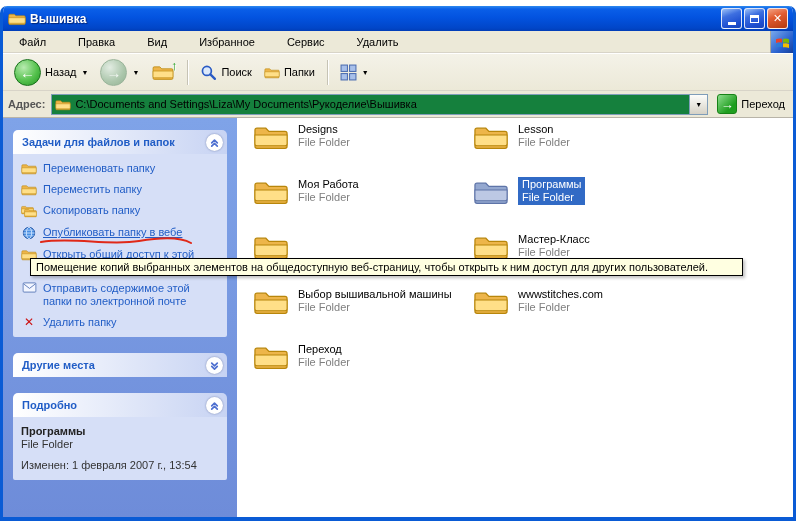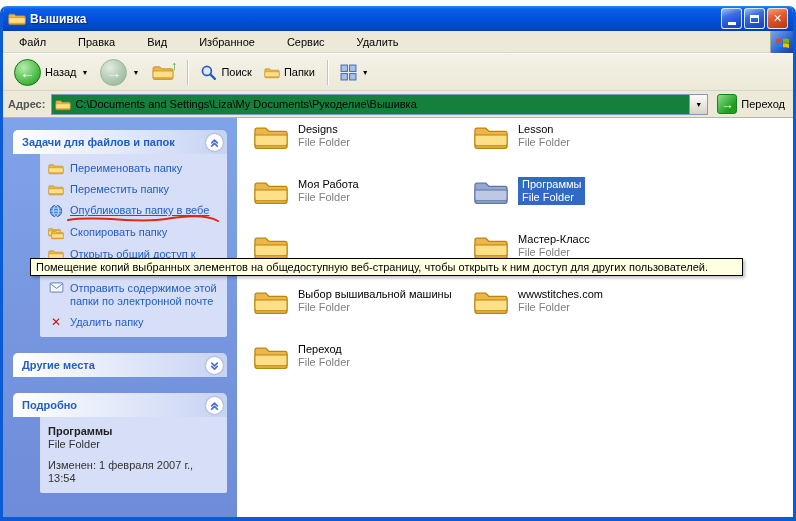--- a/index.html
+++ b/index.html
@@ -99,21 +99,21 @@
     height:24px;display:flex;align-items:center;padding:0 4px 0 9px;
     background:linear-gradient(90deg,#FFFFFF 0%,#C7D3F3 100%);
     border-radius:5px 5px 0 0;color:#215DC6;font-weight:bold;
   }
   .chev{
     margin-left:auto;width:17px;height:17px;border-radius:50%;background:#fff;
     box-shadow:0 0 2px rgba(10,30,90,.45);display:flex;align-items:center;justify-content:center;
     color:#4D6FD0;
   }
   .chev svg{width:13px;height:13px;}
-  .panel-body{background:#D6DFF7;padding:8px 6px 8px 8px;border-radius:0 0 2px 2px;margin-left:27px;}
+  .panel-body{background:#D6DFF7;padding:8px 6px 8px 8px;border-radius:0 0 2px 2px;}
   .task-item{display:flex;align-items:flex-start;gap:6px;color:#215DC6;margin-bottom:8px;line-height:13px;position:relative;}
   .task-item:last-child{margin-bottom:0;}
   .ticon{flex:0 0 16px;display:flex;justify-content:center;}
   .ticon.del{color:#CC1111;font-weight:bold;font-size:12px;line-height:12px;}
   .copy2{position:relative;width:16px;height:14px;display:block;}
   .copy2 svg{position:absolute;}
   .copy2 svg:first-child{left:0;top:0;}
   .copy2 svg:last-child{left:3px;top:3px;}
   .tlabel{max-width:172px;}
   .task-item.hovered .tlabel{text-decoration:underline;}
@@ -297,43 +297,43 @@
             <span class="tlabel">Переименовать папку</span>
           </div>
           <div class="task-item">
             <span class="ticon">
                 <svg width="16" height="13" viewBox="0 0 34 28">
                   <use href="#sym-folder"></use>
                 </svg>
               </span>
             <span class="tlabel">Переместить папку</span>
           </div>
-          <div class="task-item hovered">
-            <span class="ticon">
-                <svg width="14" height="14" viewBox="0 0 16 16">
-                  <use href="#sym-globe"></use>
-                </svg>
-              </span>
-            <span class="tlabel">Опубликовать папку в вебе</span>
-            <svg class="squiggle" viewBox="0 0 154 12" preserveAspectRatio="none">
-              <path d="M2 6 C 35 1, 70 10, 100 5 S 145 3, 152 7" stroke="#E02818" stroke-width="2" fill="none" stroke-linecap="round"></path>
-            </svg>
-          </div>
           <div class="task-item">
             <span class="ticon">
               <span class="copy2">
                 <svg width="13" height="11" viewBox="0 0 34 28">
                     <use href="#sym-folder"></use>
                   </svg>
                 <svg width="13" height="11" viewBox="0 0 34 28">
                     <use href="#sym-folder"></use>
                   </svg>
               </span>
             </span>
             <span class="tlabel">Скопировать папку</span>
+          </div>
+          <div class="task-item hovered">
+            <span class="ticon">
+                <svg width="14" height="14" viewBox="0 0 16 16">
+                  <use href="#sym-globe"></use>
+                </svg>
+              </span>
+            <span class="tlabel">Опубликовать папку в вебе</span>
+            <svg class="squiggle" viewBox="0 0 154 12" preserveAspectRatio="none">
+              <path d="M2 6 C 35 1, 70 10, 100 5 S 145 3, 152 7" stroke="#E02818" stroke-width="2" fill="none" stroke-linecap="round"></path>
+            </svg>
           </div>
           <div class="task-item two-line">
             <span class="ticon">
                 <svg width="16" height="13" viewBox="0 0 34 28">
                   <use href="#sym-folder"></use>
                 </svg>
               </span>
             <span class="tlabel">Открыть общий доступ к этой</span>
           </div>
           <div class="task-item">

